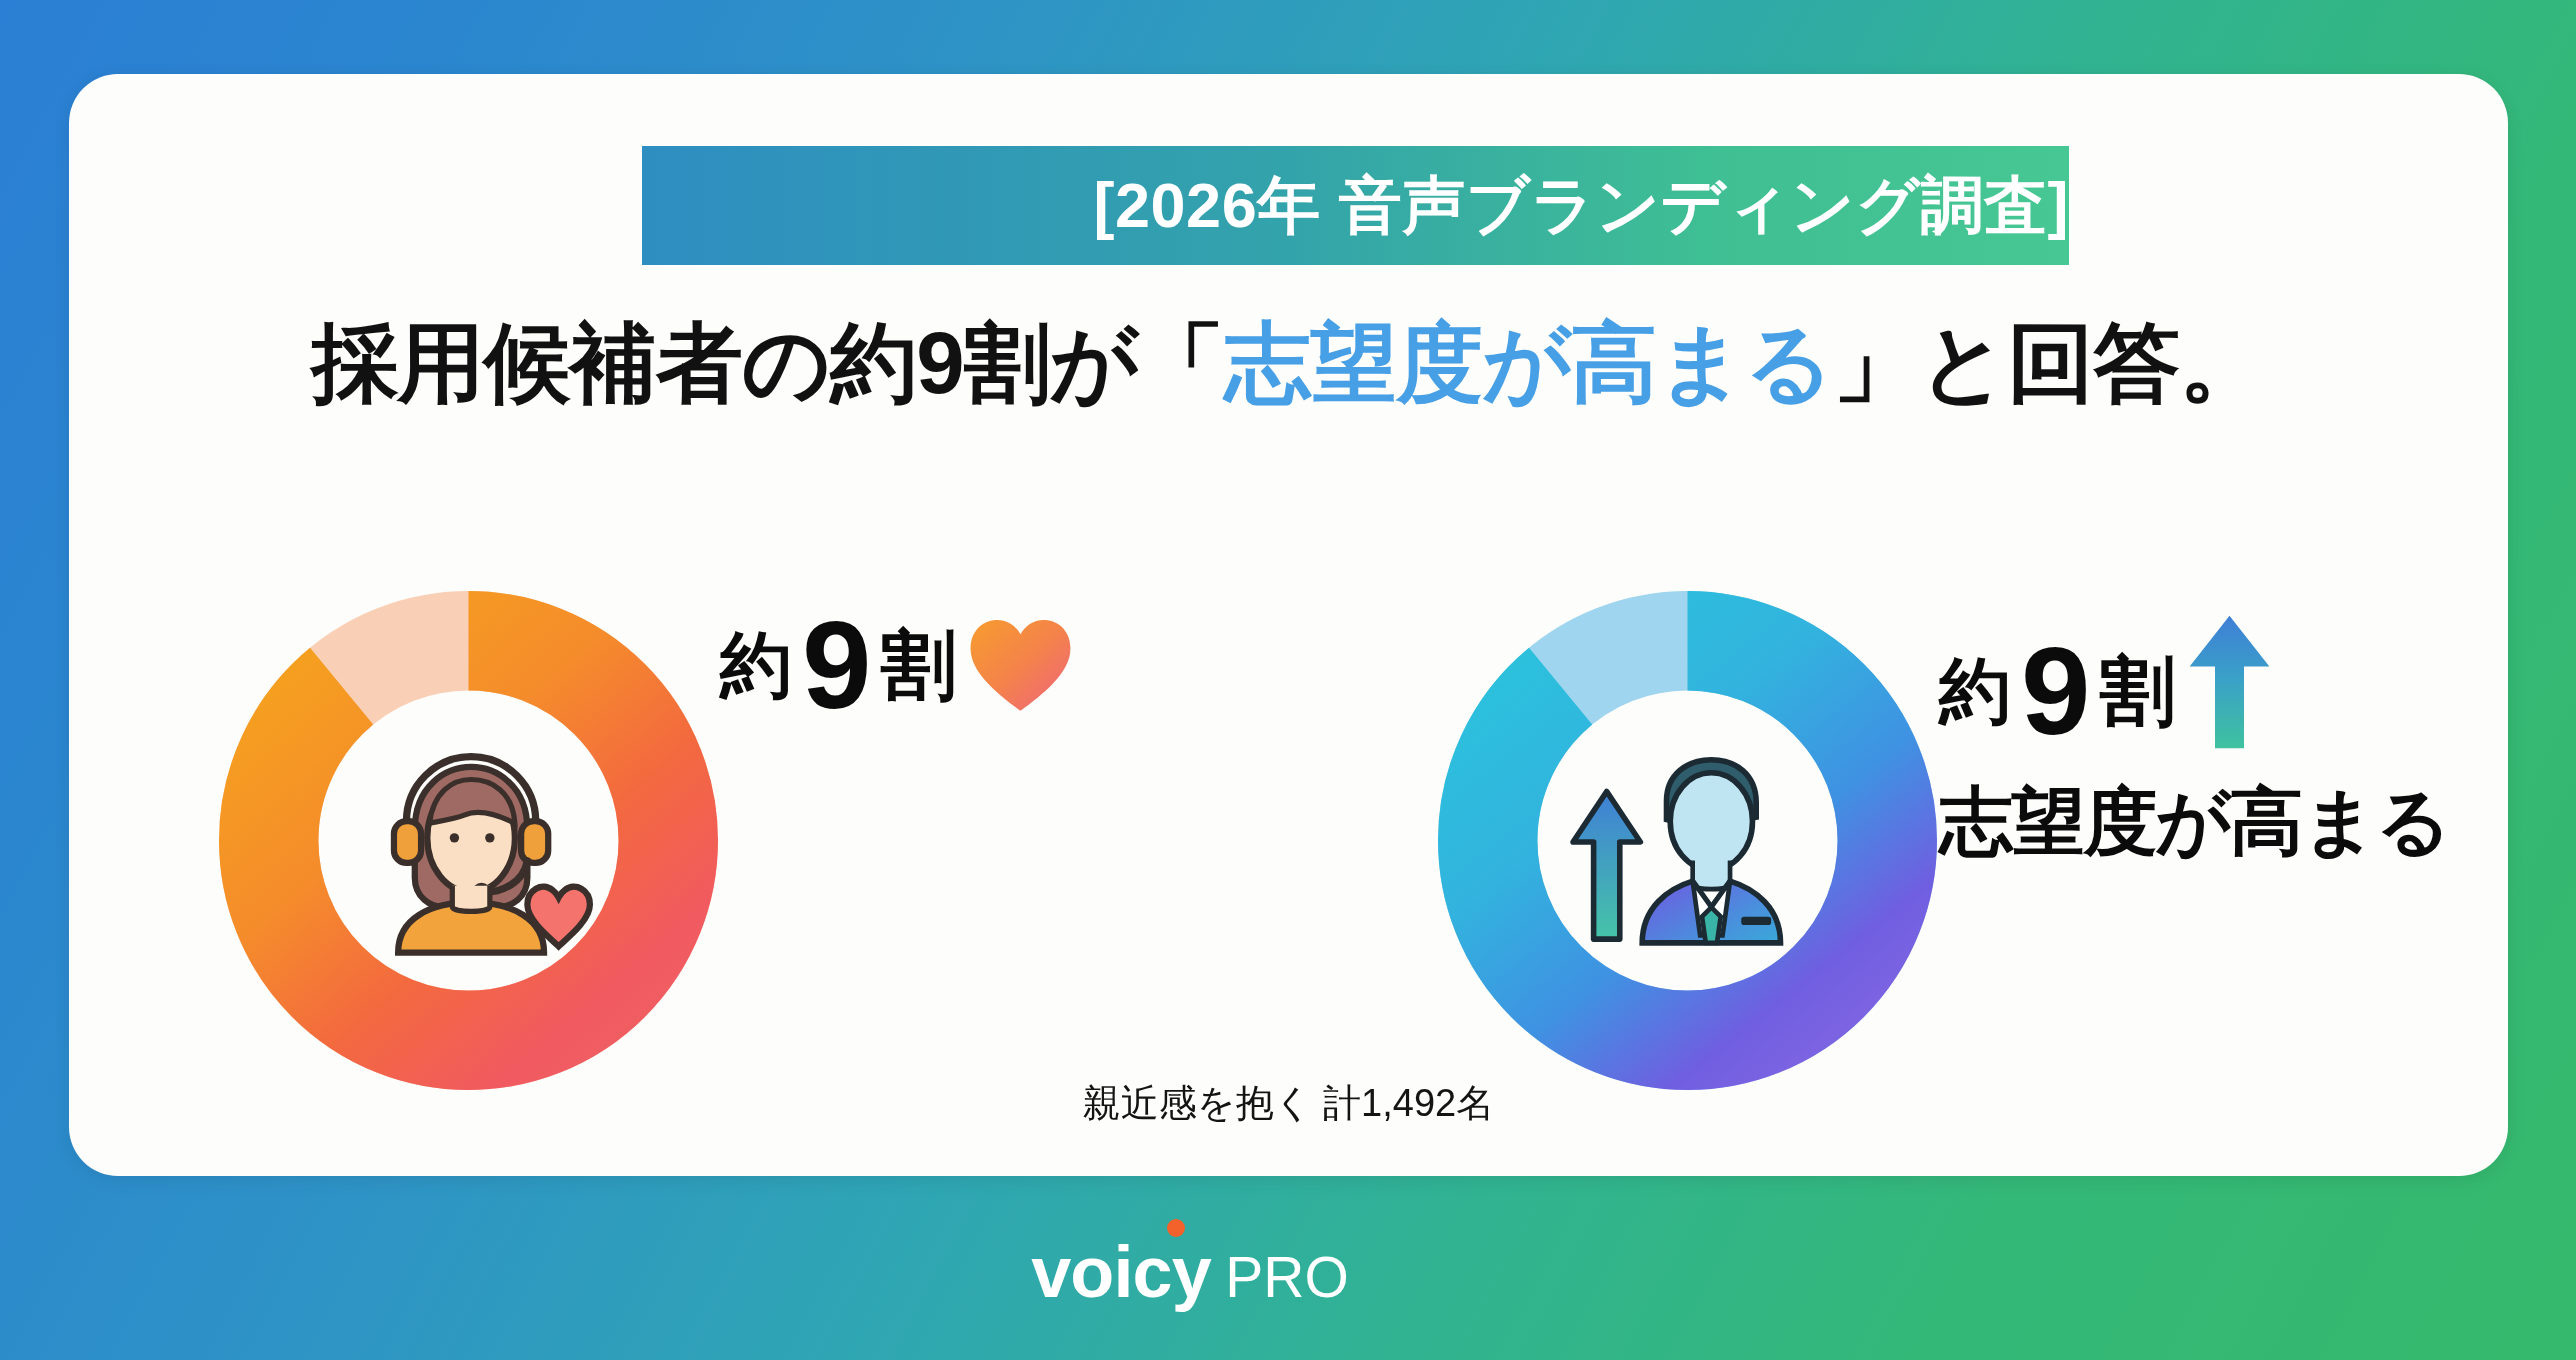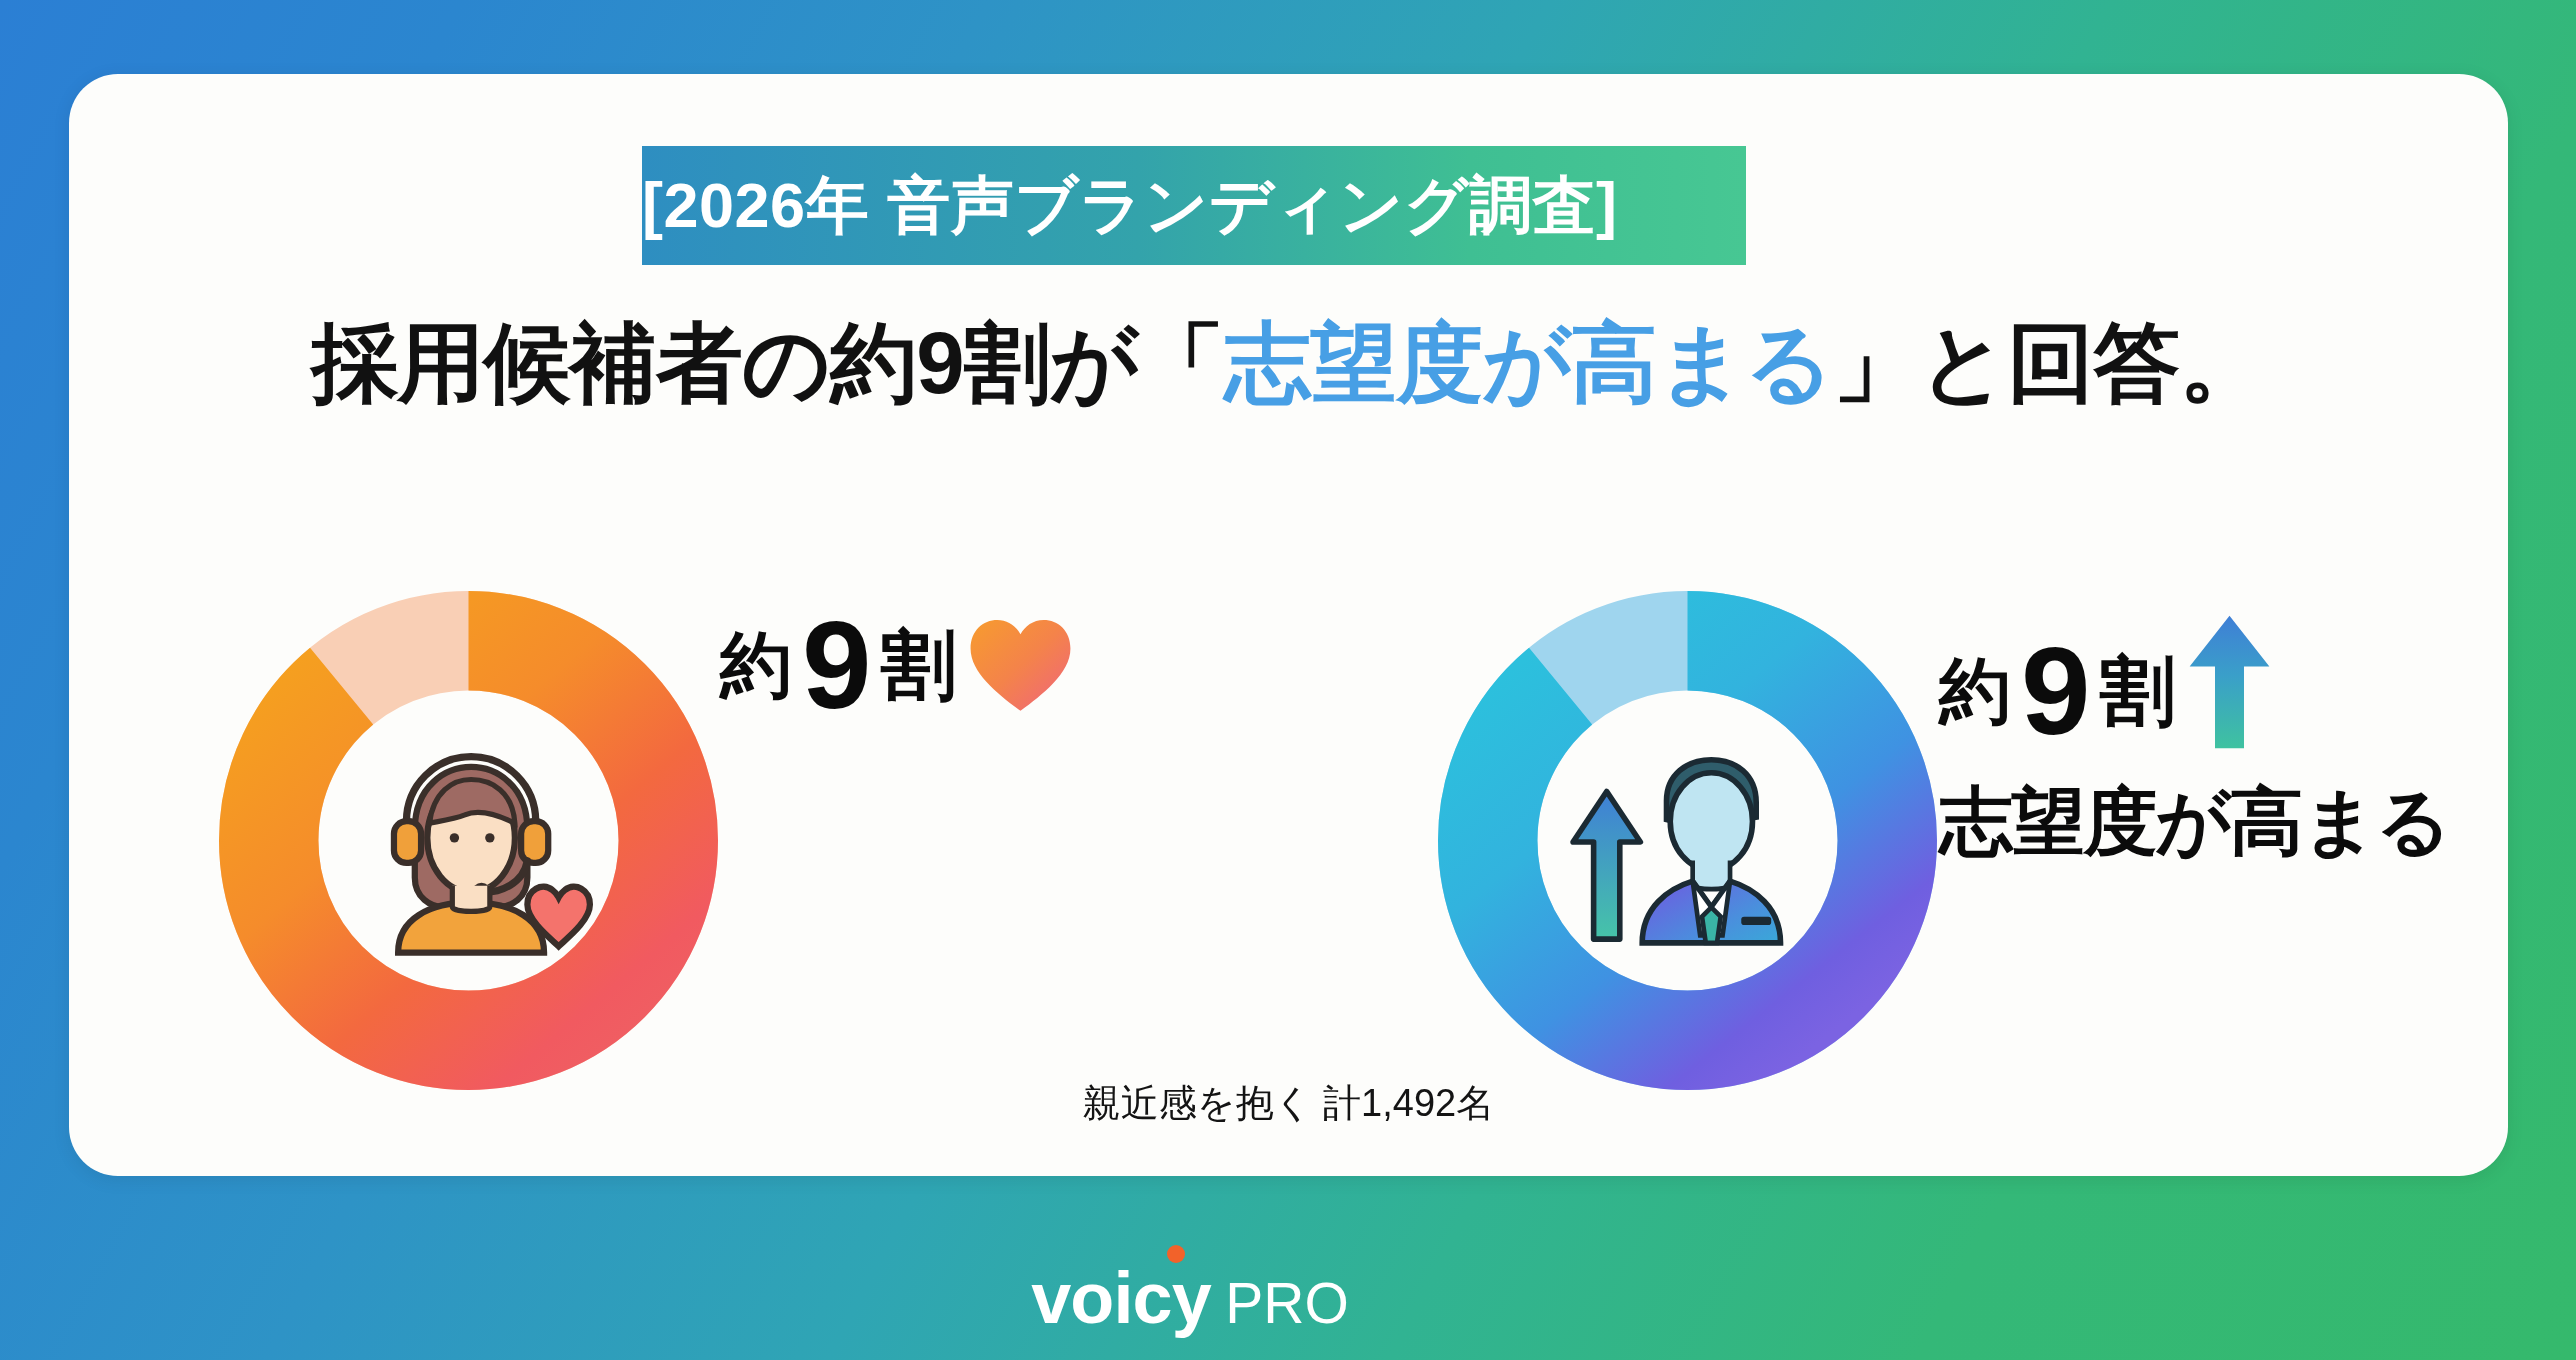--- a/index.html
+++ b/index.html
@@ -41,26 +41,26 @@
     border-radius: 49px;
     box-shadow: 0 3.6px 18px rgba(0,0,0,0.08);
     overflow: hidden;
   }
 
   
   #banner {
     position: absolute;
     left: 573px;
     top: 72px;
-    width: 1104px;
+    width: 1427px;
     height: 119px;
     background: linear-gradient(90deg, #2e8ec1 0%, #33a3ab 45%, #3fbf93 75%, #47c793 100%);
     display: flex;
     align-items: center;
-    justify-content: flex-start;
+    justify-content: flex-end;
   }
   #banner .banner-text {
     color: #ffffff;
     font-size: 63px;
     font-weight: 700;
     letter-spacing: 0.5px;
     line-height: 1;
     white-space: nowrap;
   }
 
@@ -178,21 +178,21 @@
   }
 
   
   #logo-strip {
     position: absolute;
     left: 0;
     top: 1212px;
     width: 2380px;
     height: 148px;
     display: flex;
-    align-items: center;
+    align-items: flex-start;
     justify-content: center;
     padding-top: 23.5px;
     box-sizing: border-box;
   }
   #logo {
     position: relative;
     display: flex;
     align-items: baseline;
     gap: 14.5px;
   }

